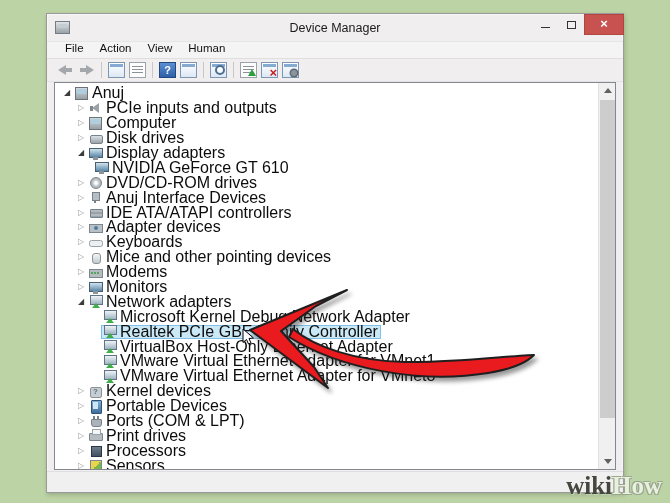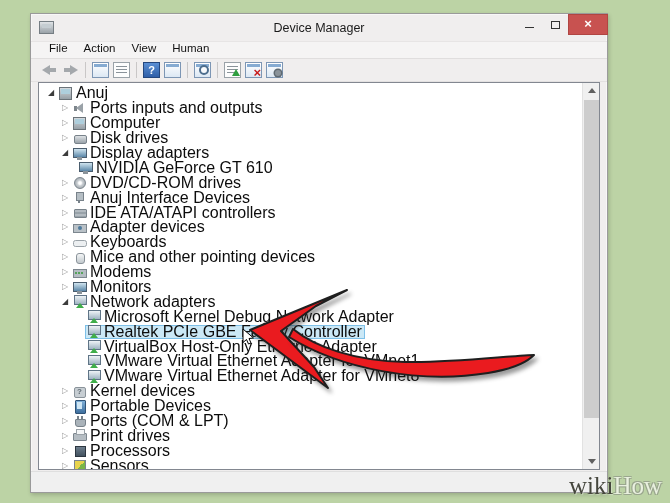--- a/index.html
+++ b/index.html
@@ -6,21 +6,21 @@
   html,body { width:670px; height:503px; overflow:hidden; }
   body {
     position:relative;
     background: var(--page-bg, #bcd3a5);
     font-family: "Liberation Sans", sans-serif;
     -webkit-font-smoothing: antialiased;
   }
 
   
   .win {
-    position:absolute; left:30px; top:13px; width:578px; height:480px;
+    position:absolute; left:46px; top:13px; width:578px; height:480px;
     background:#f0eeee;
     border:1px solid #9a9a9a;
     box-shadow:0 0 0 1px rgba(255,255,255,.55) inset, 1px 2px 4px rgba(0,0,0,.18);
     display:flex; flex-direction:column;
   }
   .titlebar { height:27px; display:flex; align-items:center; position:relative; flex:0 0 27px; }
   .app-icon { width:15px; height:13px; margin-left:8px; position:relative;
     background:linear-gradient(#dfe3e6,#9aa2a8); border:1px solid #757d83; }
   .app-icon::after { content:""; position:absolute; left:2px; top:2px; right:2px; height:4px; background:#c5cdd2; }
   .title { position:absolute; left:0; right:0; text-align:center; font-size:12.5px; color:#1a1a1a; }
@@ -140,21 +140,21 @@
 
   .statusbar { flex:0 0 21px; background:#f0f0f0; border-top:1px solid #dfdfdf; margin-top:1px; }
 
   
   .overlay { position:absolute; left:0; top:0; width:670px; height:503px; pointer-events:none; }
   .arrow-red { fill:var(--arrow-red,#ea1b1f); stroke:#1f1f1f; stroke-width:2; stroke-linejoin:round;
     filter:drop-shadow(3px 4px 2px rgba(30,30,30,.45)); }
 
   
   .watermark { position:absolute; right:8px; bottom:3px; font-family:"Liberation Serif", serif;
-    font-weight:normal; font-size:25px; letter-spacing:0; z-index:10; }
+    font-weight:bold; font-size:25px; letter-spacing:0; z-index:10; }
   .wm-wiki { color:#45463d; text-shadow:1px 1px 1px rgba(255,255,255,.35); }
   .wm-how  { color:#e9f0df; text-shadow:-1px -1px 0 #9aa68e, 1px -1px 0 #9aa68e, -1px 1px 0 #9aa68e, 1px 1px 0 #9aa68e; }
 </style>
 </head>
 <body>
 
 <div class="win">
   <div class="titlebar">
     <span class="app-icon"></span>
     <span class="title">Device Manager</span>
@@ -201,21 +201,21 @@
           <span class="exp e">◢</span>
           <span class="lblbox">
             <span class="ticon i-computer"></span>
             <span class="lbl">Anuj</span>
           </span>
         </div>
         <div class="row" style="padding-left: 20px;">
           <span class="exp c">▷</span>
           <span class="lblbox">
             <span class="ticon i-audio"></span>
-            <span class="lbl">Ports inputs and outputs</span>
+            <span class="lbl">PCIe inputs and outputs</span>
           </span>
         </div>
         <div class="row" style="padding-left: 20px;">
           <span class="exp c">▷</span>
           <span class="lblbox">
             <span class="ticon i-computer"></span>
             <span class="lbl">Computer</span>
           </span>
         </div>
         <div class="row" style="padding-left: 20px;">

